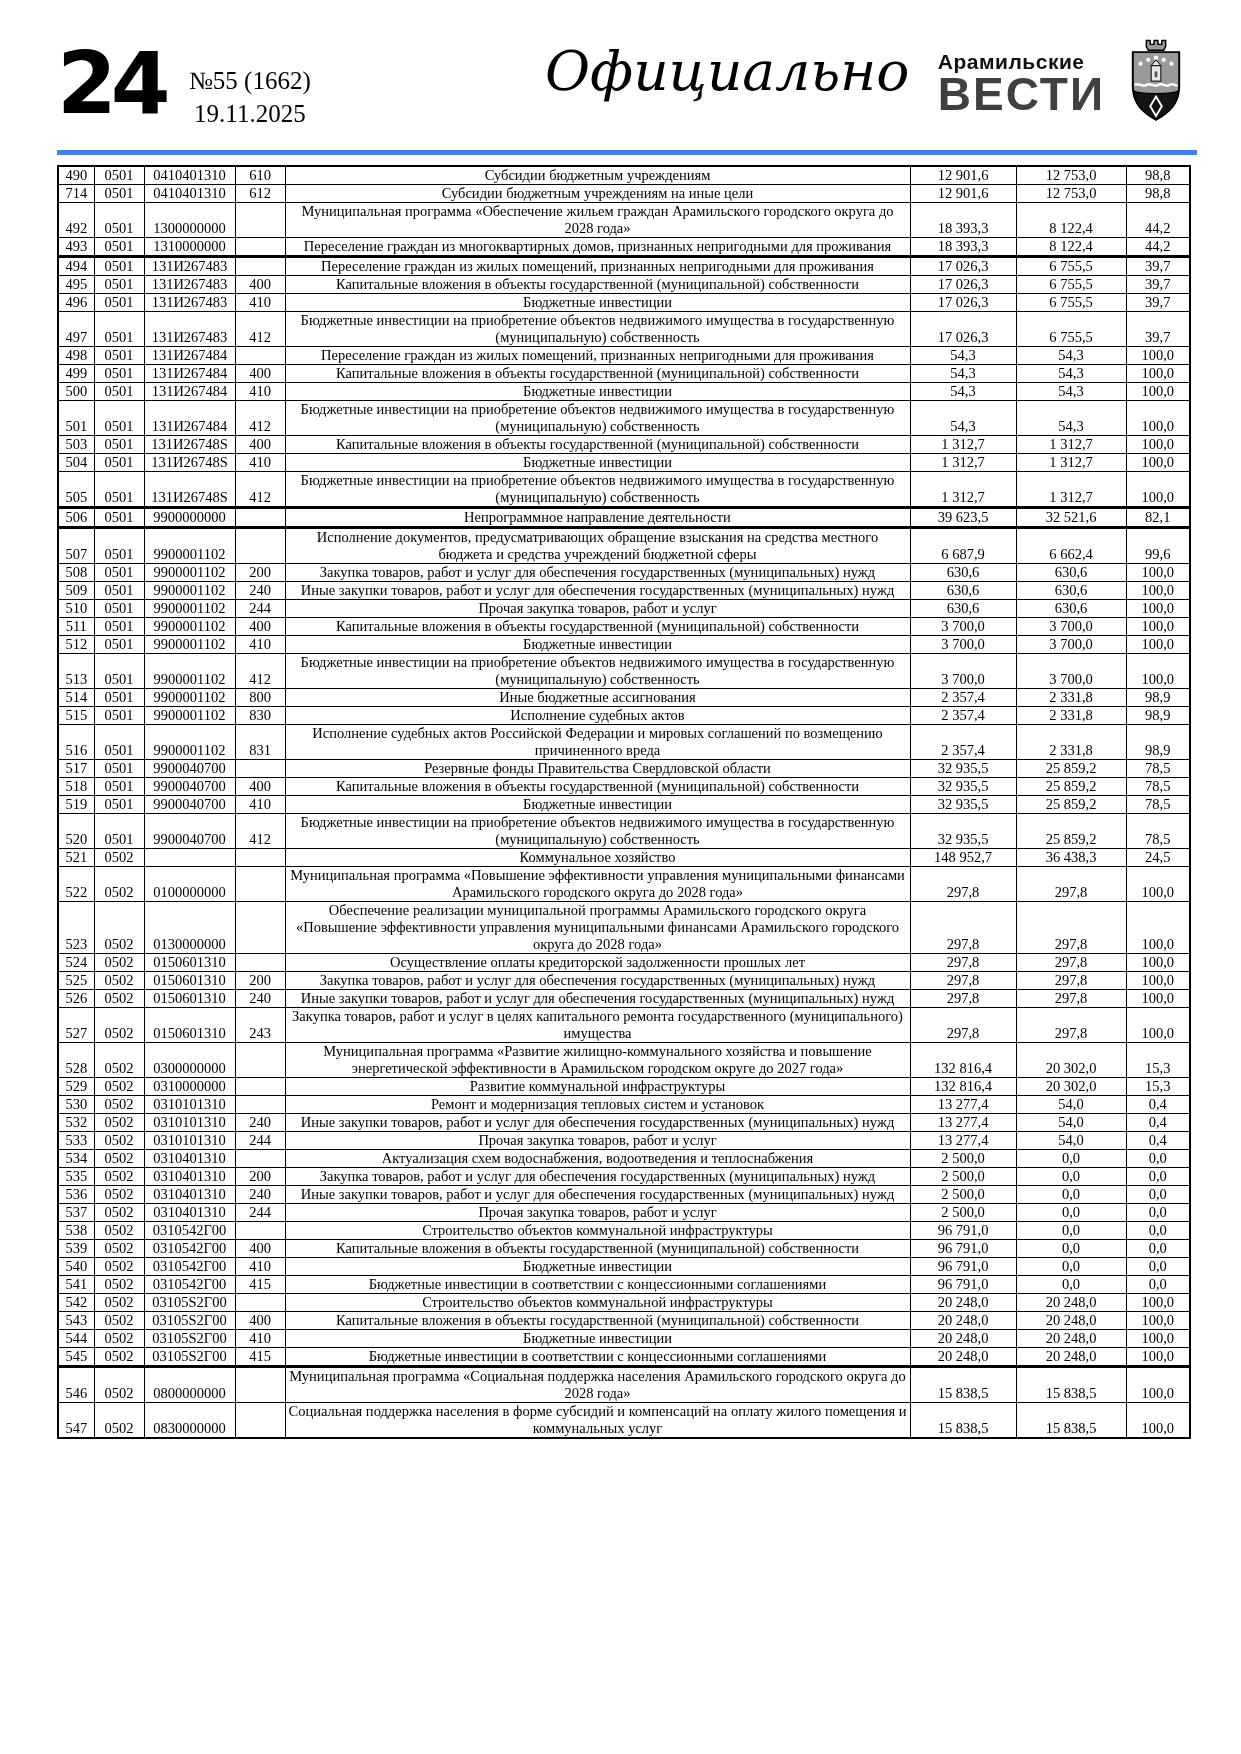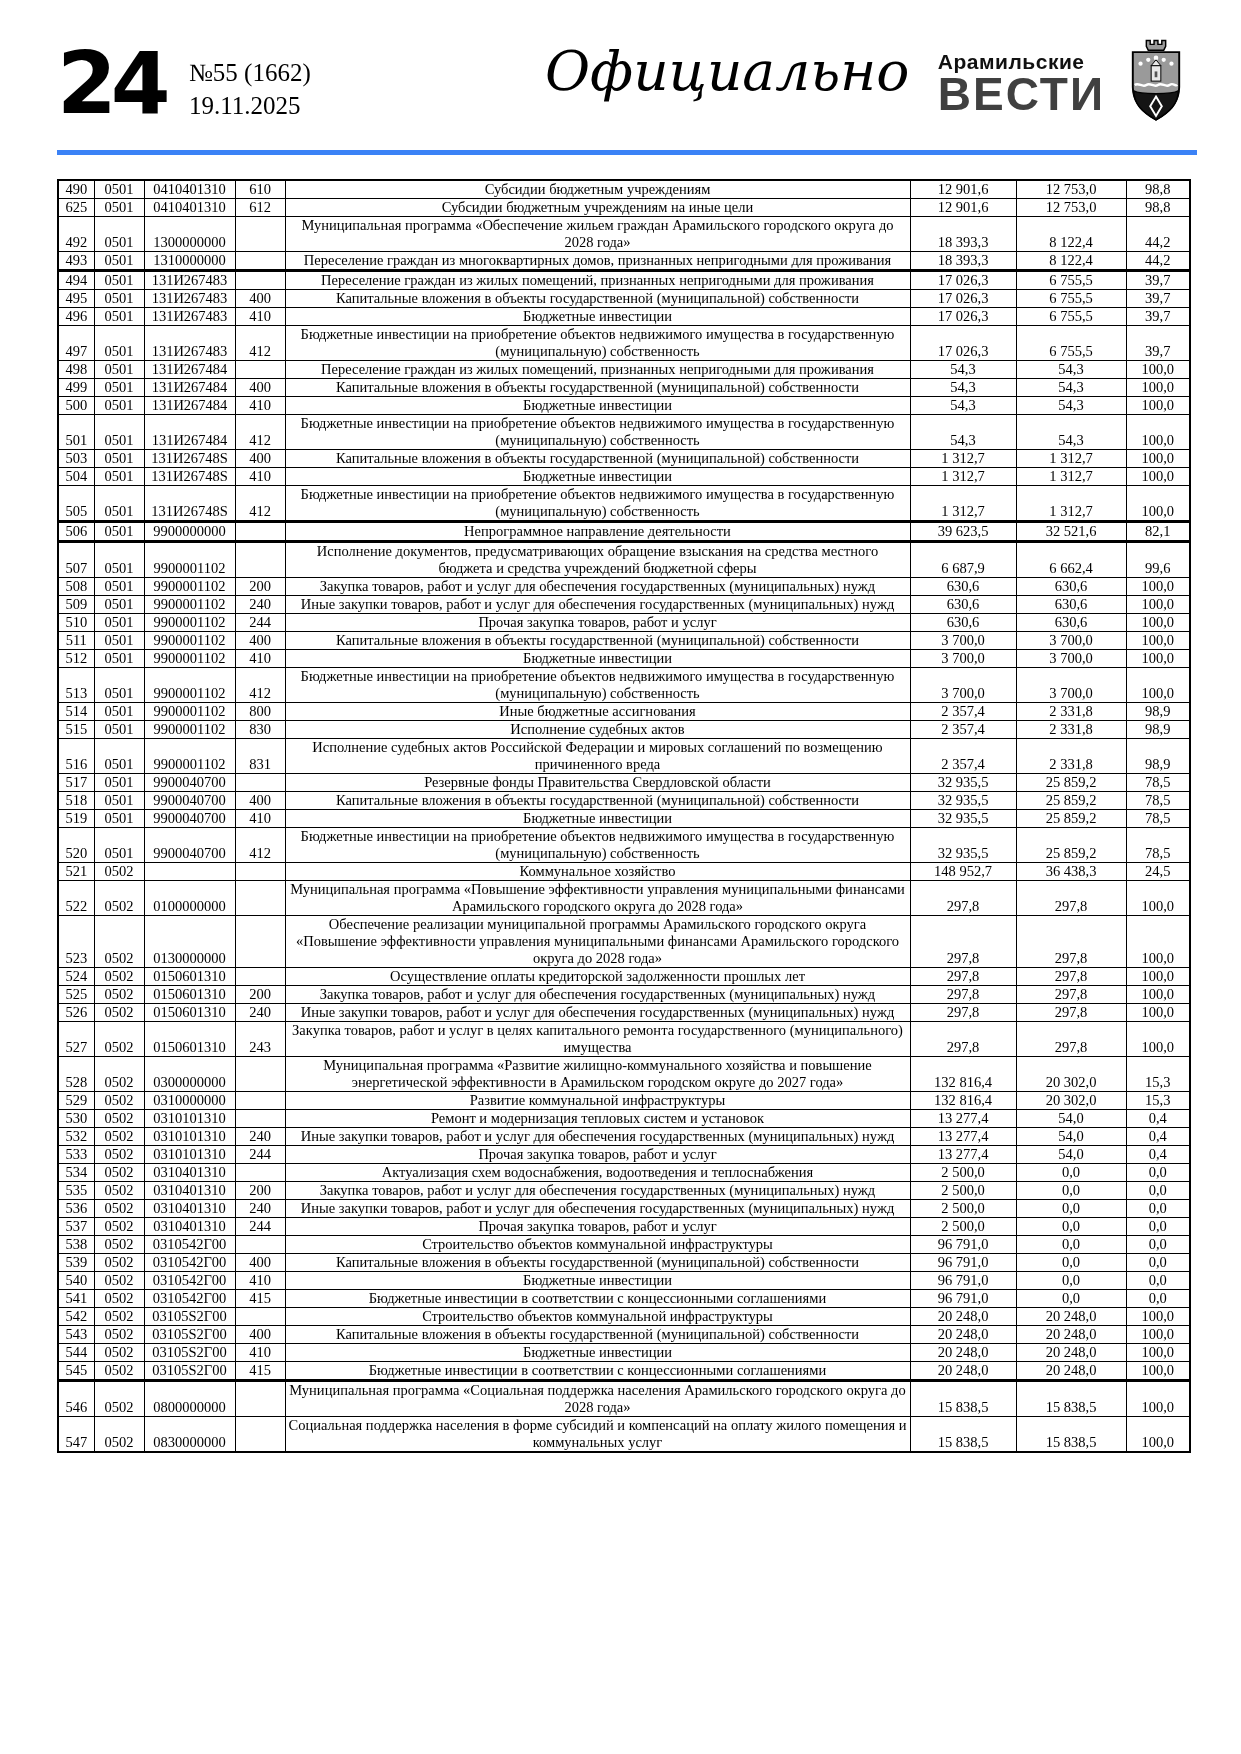--- a/index.html
+++ b/index.html
@@ -12,39 +12,39 @@
   .header{
     position:relative;height:150px;margin:0 44px 0 57px;
     border-bottom:5px solid #3b82f6;
   }
   .page-num{
     position:absolute;left:0;top:40px;
     font-family:"DejaVu Sans",sans-serif;font-weight:bold;
     font-size:86px;line-height:1;letter-spacing:-6px;
   }
   .issue-block{
-    position:absolute;left:132px;top:56px;
-    font-size:25px;line-height:33px;white-space:nowrap;
+    position:absolute;left:132px;top:64px;
+    font-size:25px;line-height:33px;white-space:nowrap;text-align:center;
   }
   .section-title{
     position:absolute;left:488px;top:44px;
     font-family:"DejaVu Serif",serif;font-style:italic;
     font-size:55px;line-height:1;white-space:nowrap;
   }
   .brand{
     position:absolute;right:92px;top:50px;
     font-family:"Liberation Sans",sans-serif;font-weight:bold;white-space:nowrap;
   }
   .brand-top{font-size:21px;letter-spacing:.5px;color:#111;}
   .brand-bottom{font-size:46px;line-height:.88;letter-spacing:2px;color:#404040;}
   .coat{position:absolute;right:12px;top:38px;width:58px;height:92px;}
   
   table.budget{
     border-collapse:collapse;table-layout:fixed;
-    margin:24px 44px 0 57px;width:973px;
+    margin:10px 44px 0 57px;width:973px;
     font-size:14.5px;border:2px solid #000;
   }
   table.budget td{
     border:1px solid #000;padding:0 3px;
     text-align:center;vertical-align:bottom;line-height:17px;
     overflow:hidden;
   }
   table.budget tr.thick td{border-top:3px solid #000;}
   col.c-num{width:36px;}  col.c-rz{width:50px;}
   col.c-csr{width:91px;}  col.c-vr{width:50px;}
@@ -109,21 +109,21 @@
         <td>490</td>
         <td>0501</td>
         <td>0410401310</td>
         <td>610</td>
         <td>Субсидии бюджетным учреждениям</td>
         <td>12 901,6</td>
         <td>12 753,0</td>
         <td>98,8</td>
       </tr>
       <tr>
-        <td>625</td>
+        <td>714</td>
         <td>0501</td>
         <td>0410401310</td>
         <td>612</td>
         <td>Субсидии бюджетным учреждениям на иные цели</td>
         <td>12 901,6</td>
         <td>12 753,0</td>
         <td>98,8</td>
       </tr>
       <tr>
         <td>492</td>

